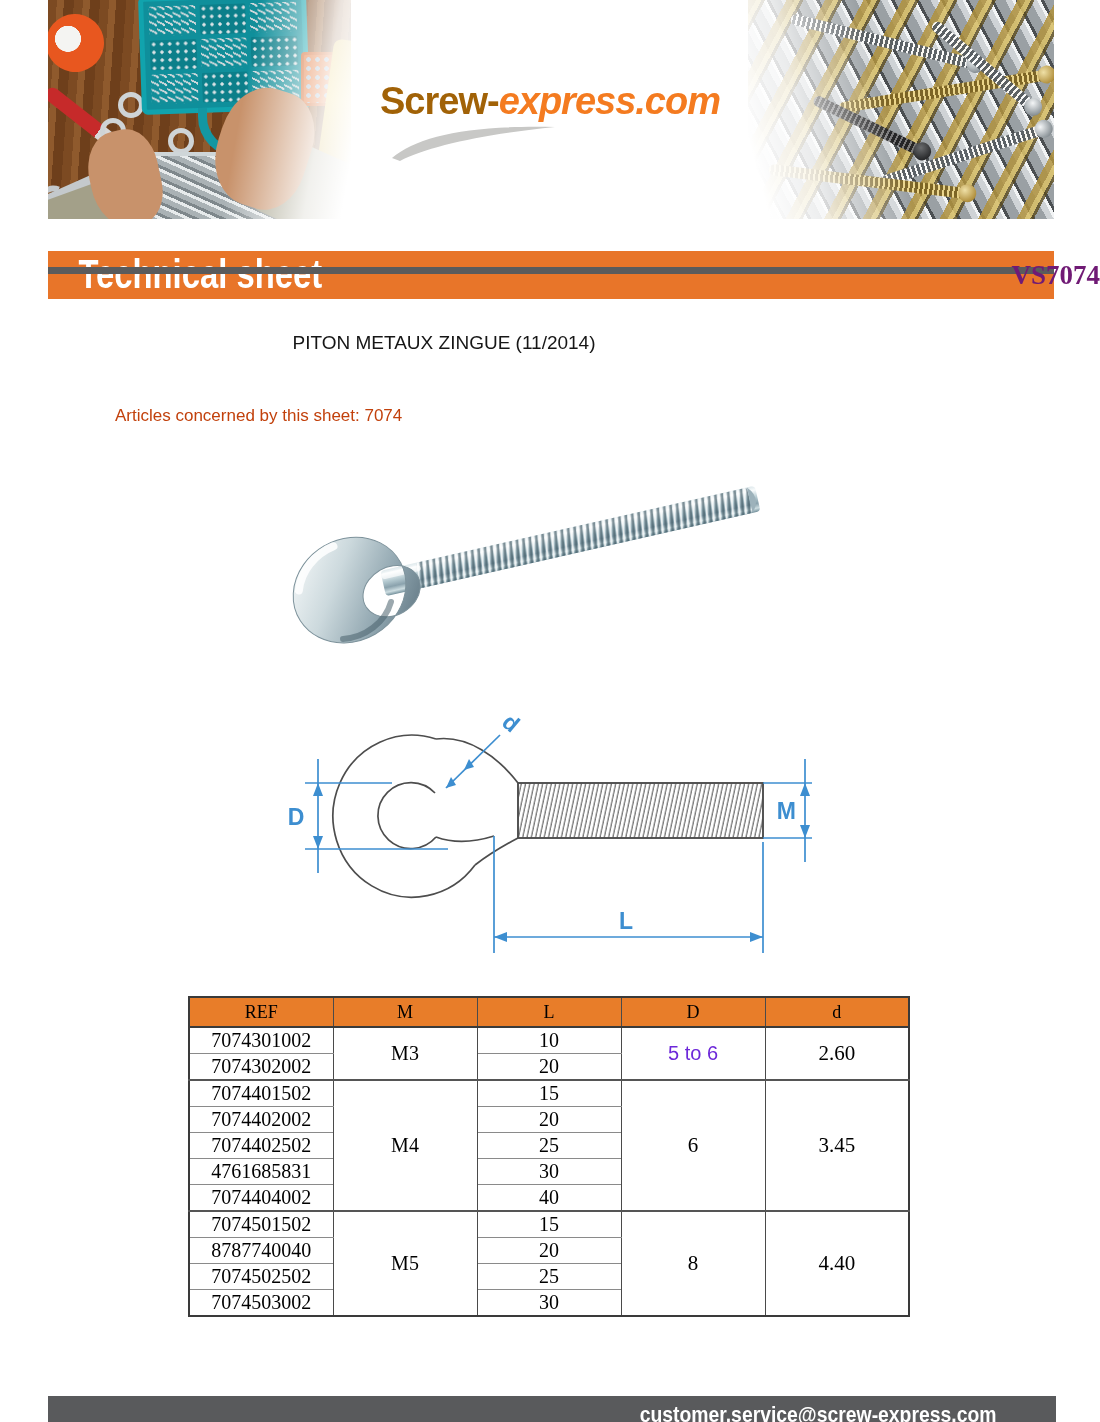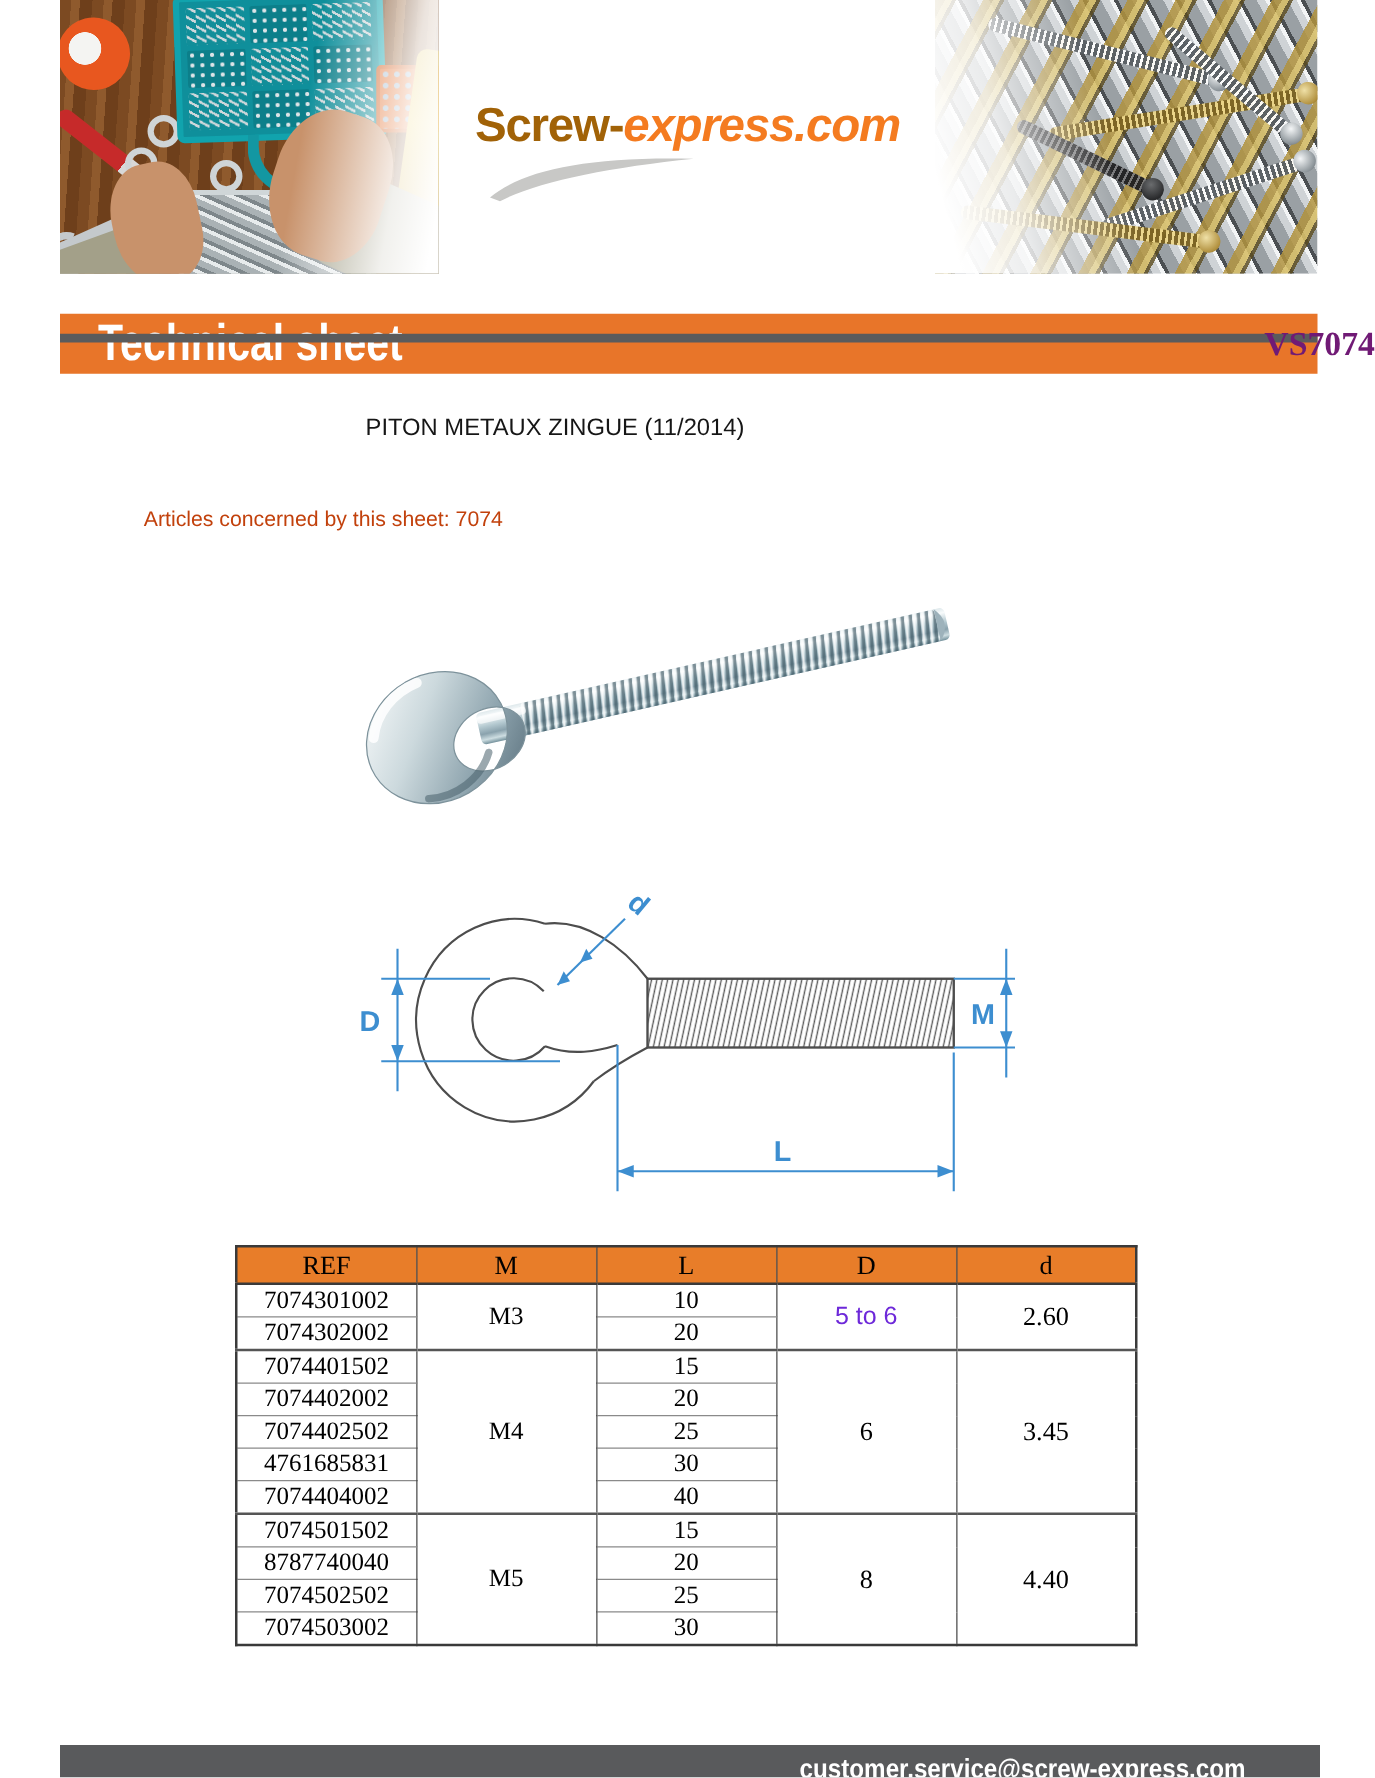--- a/index.html
+++ b/index.html
@@ -78,21 +78,21 @@
   .articles{position:absolute;left:115px;top:406px;font-size:17px;color:#c2410c;}
 
   
   .product-svg{position:absolute;left:260px;top:460px;}
   .drawing-svg{position:absolute;left:260px;top:695px;}
 
   
   table.dims{position:absolute;left:188px;top:996px;width:722px;border-collapse:collapse;table-layout:fixed;
         font-family:"Liberation Serif",serif;font-size:20px;color:#000;}
   table.dims col{width:20%;}
-  table.dims th{background:#e87d29;font-weight:normal;font-size:21px;height:26px;
+  table.dims th{background:#e87d29;font-weight:normal;font-size:18px;height:26px;
         border:1px solid #4a4a4a;border-bottom:2px solid #3a3a3a;}
   table.dims td{border:1px solid #8a8a8a;border-left:1px solid #4a4a4a;border-right:1px solid #4a4a4a;
         height:25px;text-align:center;padding:0;}
   table.dims{border:2px solid #3a3a3a;}
   table.dims tr.gstart td{border-top:2px solid #555;}
   td.dD{font-family:"Liberation Sans",sans-serif;font-size:20px;color:#6d28d9;}
   td.dBig{font-size:21px;border-radius:25px;}
 
   
   .footer{position:absolute;left:48px;top:1384px;width:1008px;height:38px;background:#595a5c;

